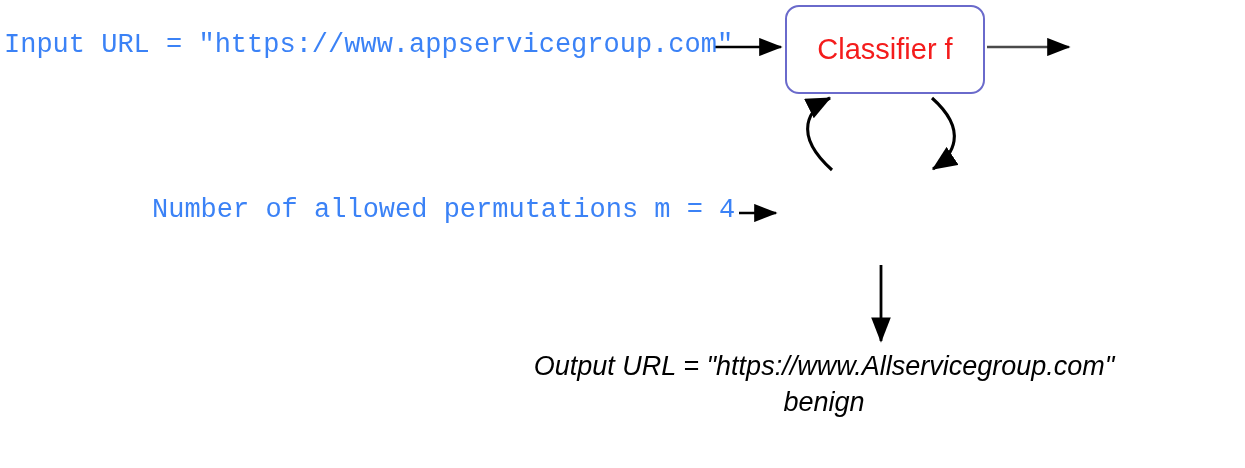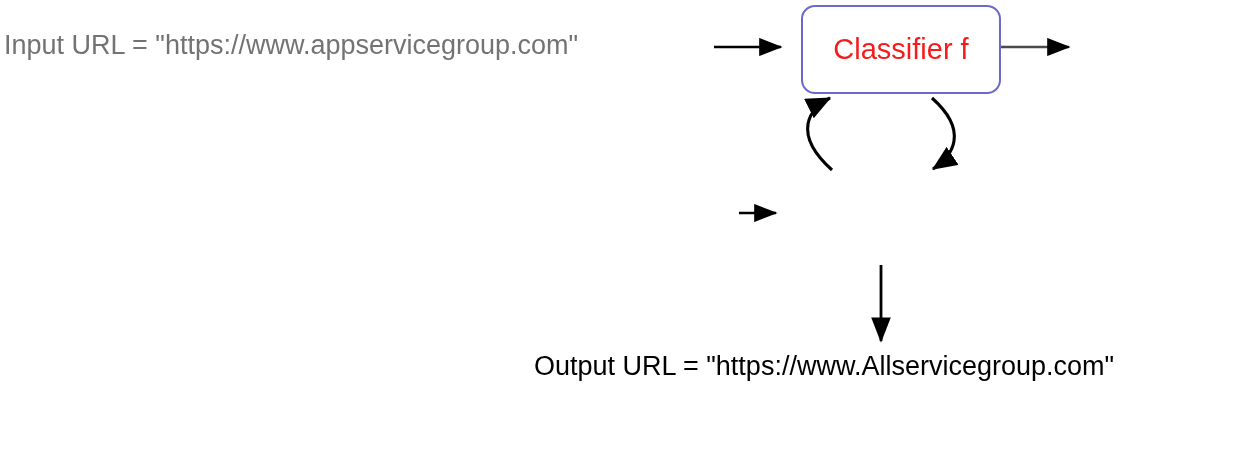--- a/index.html
+++ b/index.html
@@ -29,21 +29,20 @@
   }
   .node-box {
     position: absolute;
     box-sizing: border-box;
     background: #ffffff;
     border: 2px solid #6A6ACB;
     border-radius: 14px;
     display: flex;
     align-items: center;
     justify-content: center;
-    margin-left: 16px;
   }
   .node-label {
     color: #F41C1C;
     font-size: 29px;
     font-family: "Liberation Sans", sans-serif;
     letter-spacing: 0px;
     white-space: nowrap;
   }
   #box-classifier {
     left: 785px;
@@ -52,23 +51,23 @@
     height: 89px;
   }
   #box-algorithm {
     left: 779px;
     top: 171px;
     width: 201px;
     height: 92px;
   }
   .plain-text {
     position: absolute;
-    font-family: Liberation Sans, sans-serif;
+    font-family: Liberation Mono, monospace;
     font-size: 27px;
-    color: #737373;
+    color: #3b82f6;
     white-space: nowrap;
     line-height: 1.12;
   }
   #label-input-url {
     left: 4px;
     top: 30px;
   }
   #label-permutations {
     left: 152px;
     top: 195px;
@@ -80,20 +79,21 @@
   #output-block {
     position: absolute;
     left: 419px;
     top: 349px;
     width: 810px;
     text-align: center;
     font-family: "Liberation Sans", sans-serif;
     font-size: 27px;
     color: #000000;
     line-height: 1.33;
+    font-style: italic;
   }
   #output-block .out-line {
     display: block;
     white-space: nowrap;
   }
 </style>
 </head>
 <body>
 
 <div id="diagram-root">
@@ -116,24 +116,26 @@
 
     <path d="M 832 170 C 812 152, 806 136, 808 124 C 810 112, 820 103, 830 98" fill="none" stroke="#000000" stroke-width="3.1" marker-end="url(#arrowheadThick)"></path>
 
     <path d="M 932 98 C 950 114, 956 128, 954 141 C 952 154, 942 163, 933 169" fill="none" stroke="#000000" stroke-width="3.1" marker-end="url(#arrowheadThick)"></path>
 
     <line x1="881" y1="265" x2="881" y2="341" stroke="#000000" stroke-width="2.8" marker-end="url(#arrowhead)"></line>
   </svg>
 
   <div class="plain-text" id="label-input-url">Input URL = "https://www.appservicegroup.com"</div>
 
+  <div class="plain-text" id="label-permutations">Number of allowed permutations  m = 4</div>
 
 
   <div class="node-box" id="box-classifier">
     <span class="node-label">Classifier f</span>
   </div>
 
 
   <div id="output-block">
     <span class="out-line">Output URL = "https://www.Allservicegroup.com"</span>
+    <span class="out-line">benign</span>
   </div>
 
 </div>
 
 </body></html>

